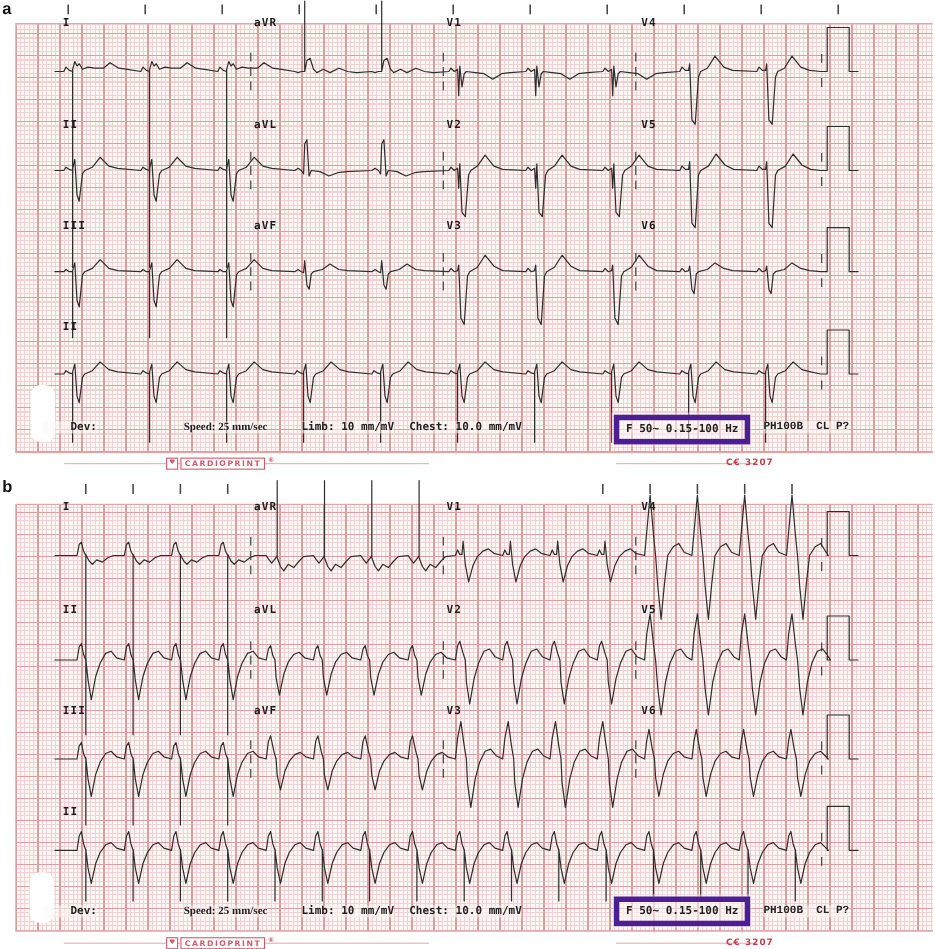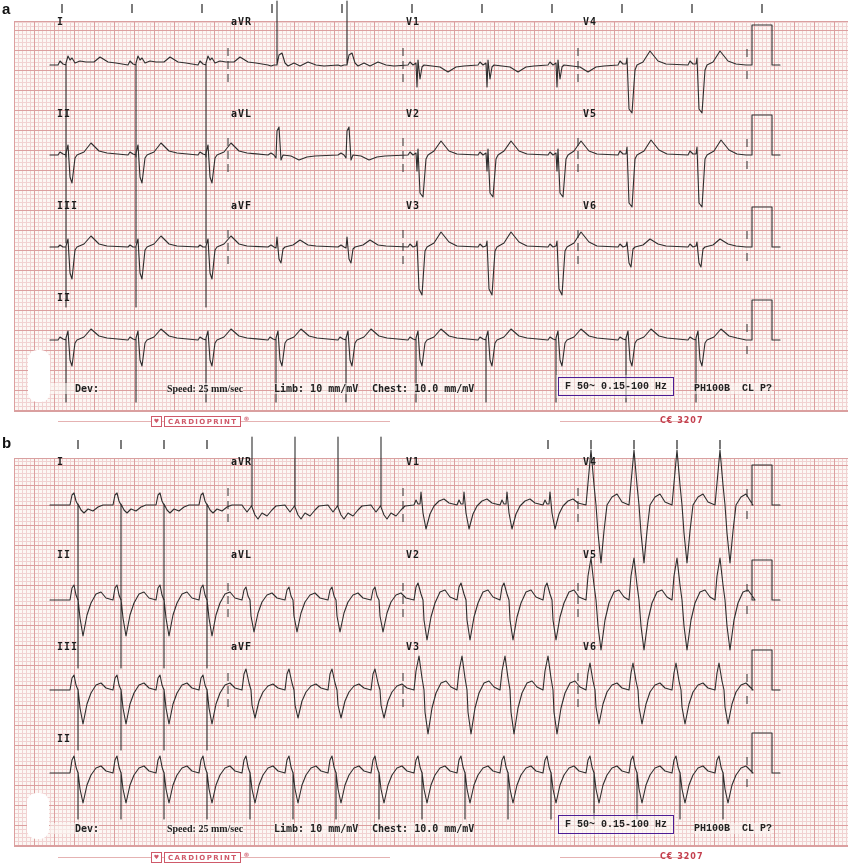--- a/index.html
+++ b/index.html
@@ -21,25 +21,25 @@
   .panel-label{position:absolute;left:2px;font:600 15px "Liberation Sans",sans-serif;color:#111;z-index:7;}
   .panel-a .panel-label{top:0px;}
   .panel-b .panel-label{top:2px;}
   .lead-label{position:absolute;z-index:6;font-weight:700;font-size:10px;letter-spacing:1px;color:#1b1b1b;}
   .trace-svg{position:absolute;left:0;top:0;z-index:5;overflow:visible;pointer-events:none;}
   .sticker{position:absolute;z-index:4;background:#ffffff;border-radius:9px;}
   .panel-a .sticker{left:28px;top:350px;width:22px;height:52px;}
   .panel-b .sticker{left:27px;top:361px;width:22px;height:46px;}
   .f{position:absolute;z-index:6;top:var(--ft);font-weight:600;font-size:10px;color:#222;white-space:pre;
      background:rgba(252,247,244,0.55);}
-  .f-dev{left:50px;padding-left:25px;}  .f-speed{left:167px;font-family:Liberation Serif, serif;}  .f-limb{left:274px;}  .f-chest{left:372px;}
+  .f-dev{left:39px;padding-left:25px;}  .f-speed{left:167px;font-family:Liberation Serif, serif;}  .f-limb{left:274px;}  .f-chest{left:372px;}
   .f-device{left:694px;font-family:Liberation Mono, monospace;}
-  .filter-box{position:absolute;z-index:6;left:558px;top:var(--bx);border:1px solid #4c1d95;
+  .filter-box{position:absolute;z-index:6;left:558px;top:var(--bx);border:5px solid #4c1d95;
               padding:3px 6px;font-weight:600;font-size:10px;color:#222;white-space:pre;
-              background:rgba(252,247,244,0.55);box-shadow:0 0 0 2px rgba(252,247,244,0.4);font-family:Liberation Mono, monospace;}
+              background:rgba(252,247,244,0.55);box-shadow:0 0 0 2px rgba(252,247,244,0.4);}
   .brand{position:absolute;z-index:6;left:151px;top:var(--bt);display:flex;align-items:center;gap:2px;}
   .brand-icon{width:9px;height:9px;border:1px solid #cf5a6a;color:#cf5a6a;font-size:6px;line-height:8px;
               text-align:center;background:#fff;font-family:"DejaVu Sans",sans-serif;}
   .brand-text{border:1px solid #cf5a6a;color:#cf5a6a;background:#fff;
               font:700 7px "DejaVu Sans",sans-serif;letter-spacing:1.4px;padding:1px 3px 0 3px;line-height:8px;}
   .brand-reg{color:#cf5a6a;font:700 6px "DejaVu Sans",sans-serif;position:relative;top:-3px;}
   .ce-mark{position:absolute;z-index:6;left:612px;top:var(--bt);color:#c4404f;
            font:700 8px "DejaVu Sans",sans-serif;letter-spacing:1px;padding-left:48px;}
   .brand-rule{position:absolute;z-index:2;height:1px;background:#e5b2b2;top:calc(var(--bt) + 5px);}
   .rule-l{left:58px;width:332px;}

